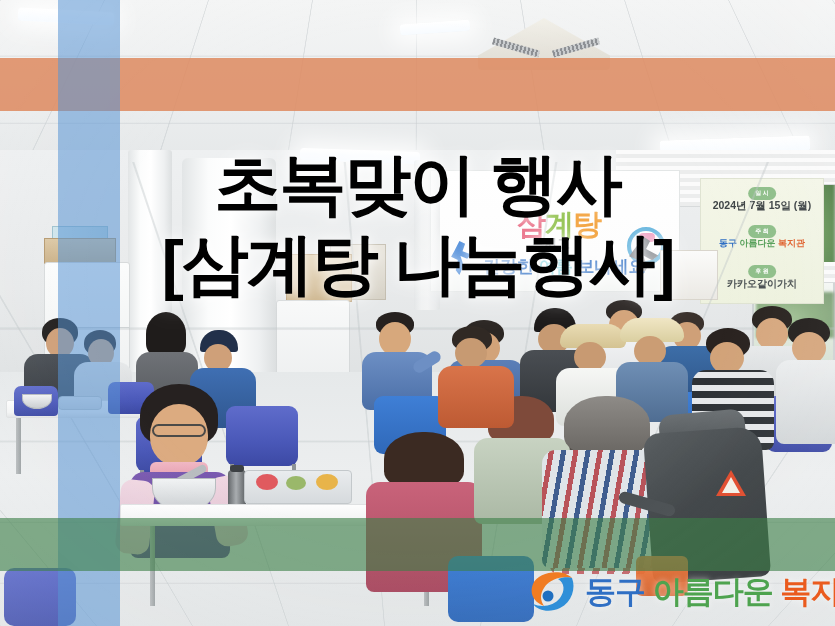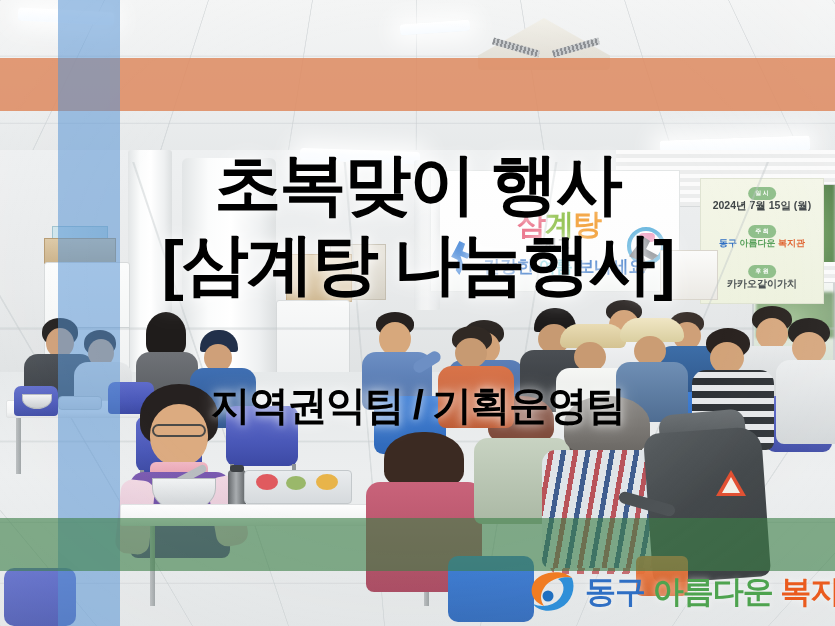--- a/index.html
+++ b/index.html
@@ -603,21 +603,20 @@
 
   <div class="bar bar-orange" style="background:rgba(222,140,99,.88);"></div>
   <div class="bar bar-blue" style="background:rgba(88,148,211,.55);"></div>
   <div class="bar bar-green" style="background:rgba(61,128,72,.62);"></div>
 
   <div class="title-wrap">
     <div class="title-line title-1">초복맞이 행사</div>
     <div class="title-line title-2">[삼계탕 나눔행사]</div>
   </div>
 
-  <div class="subtitle">지역권익팀 / 기획운영팀</div>
 
   <div class="logo">
     <div class="logo-mark">
       <svg viewBox="0 0 48 44" width="48" height="44" aria-hidden="true">
         <path d="M5 14 C10 2, 34 -2, 44 8 C36 6, 22 8, 16 18 C12 24, 12 30, 16 36 C6 32, 1 24, 5 14 Z" fill="#f07c22"></path>
         <path d="M44 8 C48 18, 44 32, 32 38 C22 43, 10 41, 5 34 C14 38, 26 36, 32 28 C37 21, 37 13, 30 9 C35 7, 41 7, 44 8 Z" fill="#2f8fd8"></path>
         <circle cx="20" cy="26" r="5.5" fill="#1f6fc0"></circle>
       </svg>
     </div>
     <div class="logo-text"><span class="lt-blue">동구</span>&nbsp;<span class="lt-green">아름다운</span>&nbsp;<span class="lt-orange">복지관</span></div>

